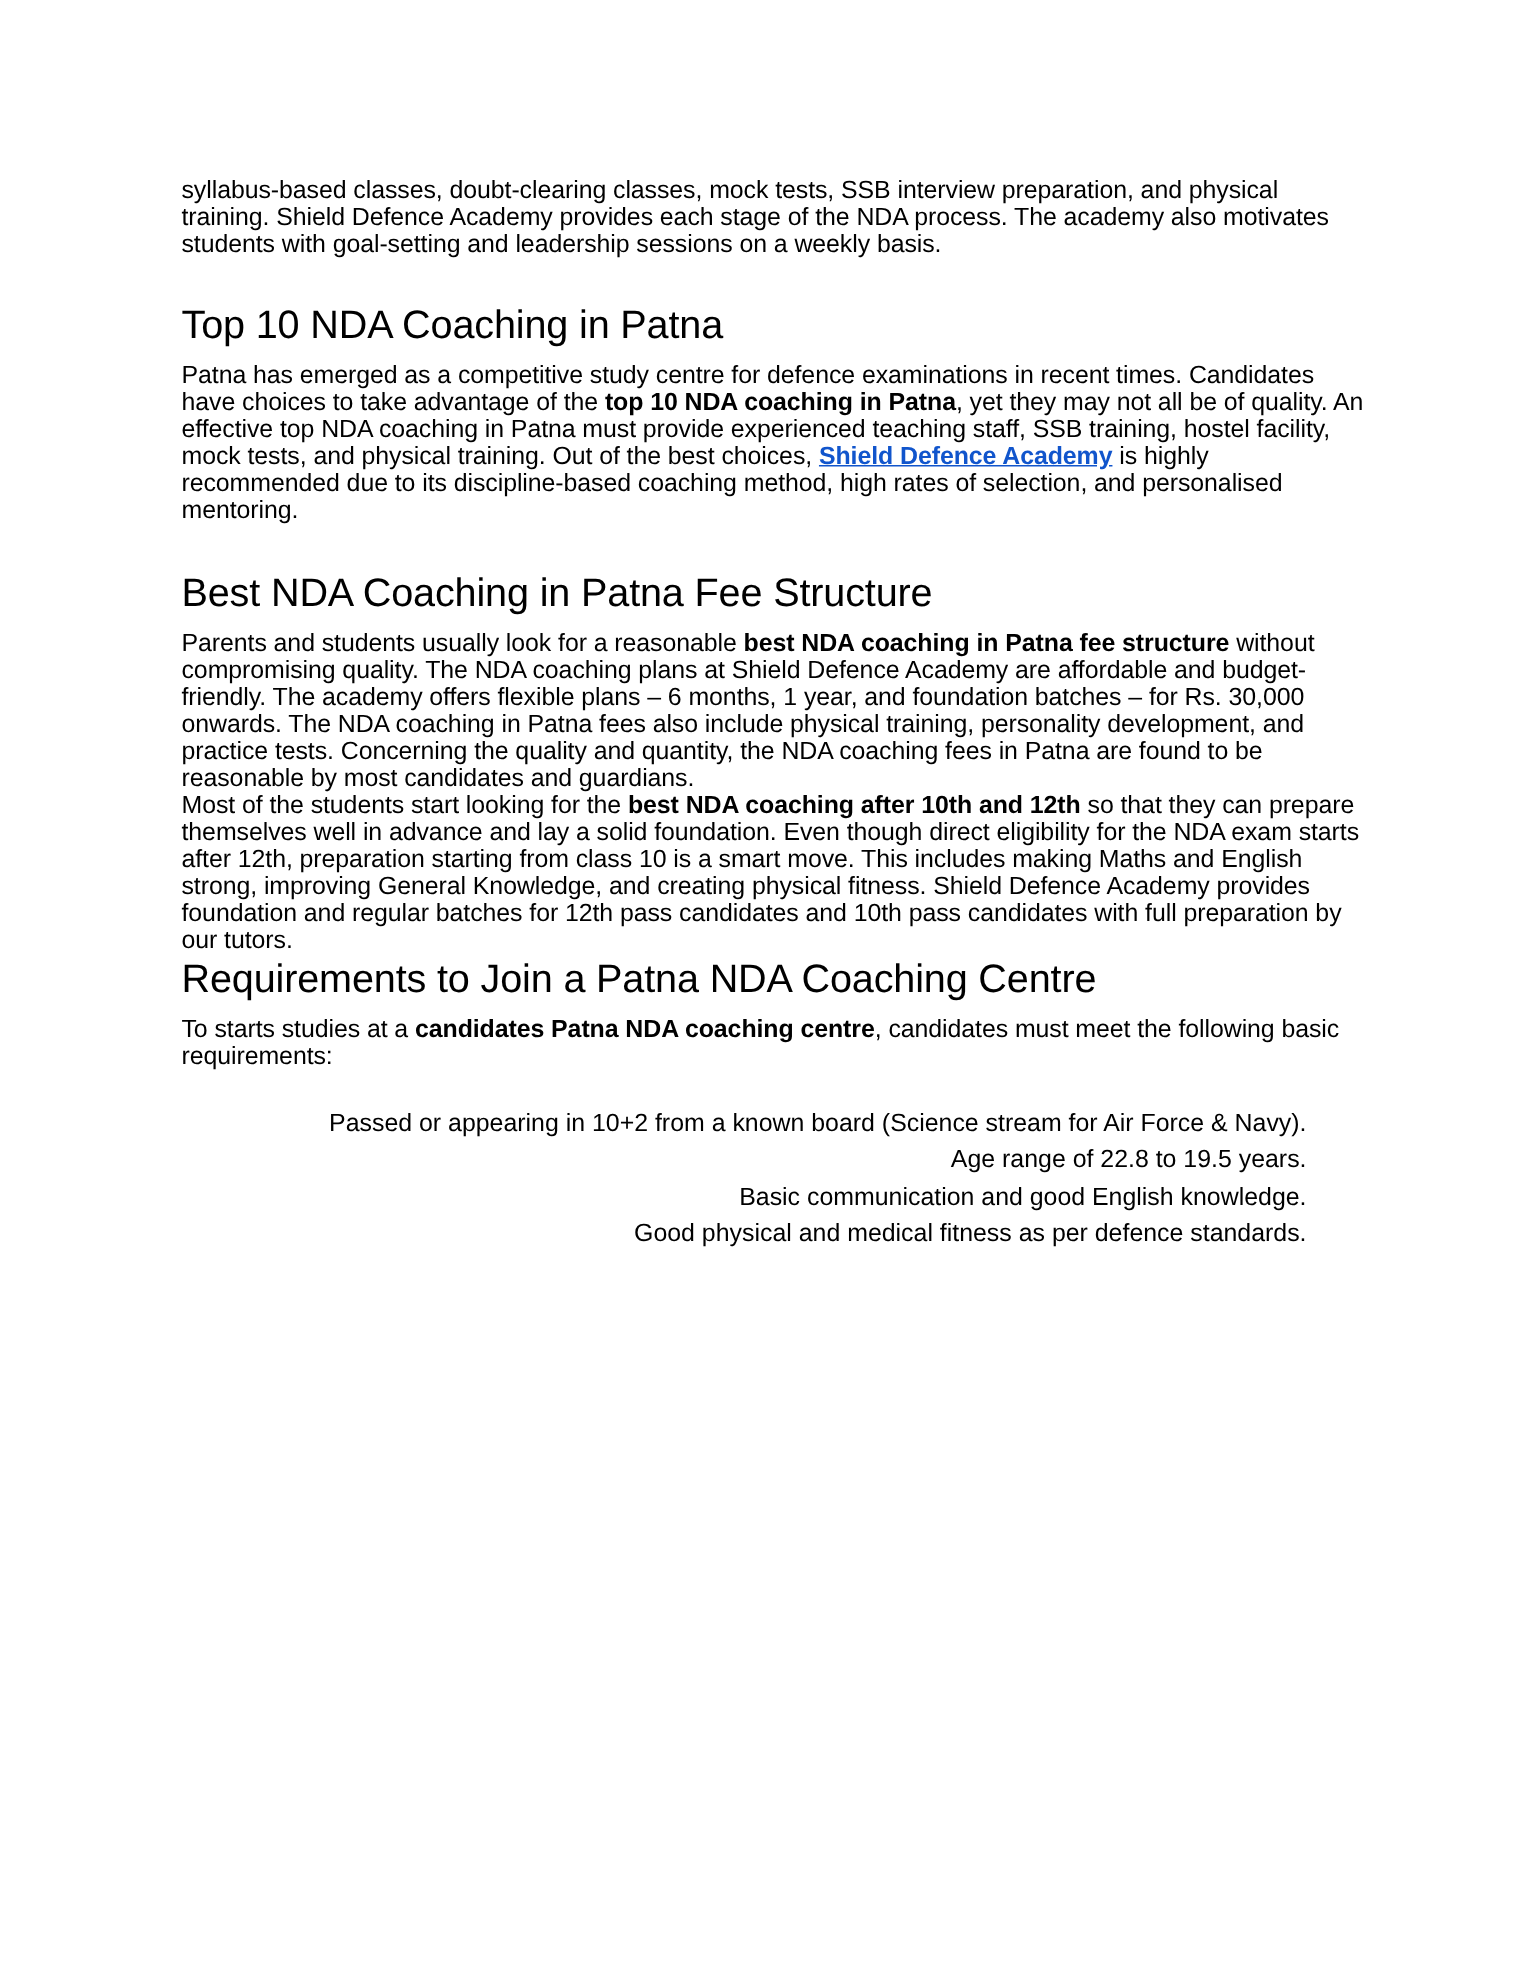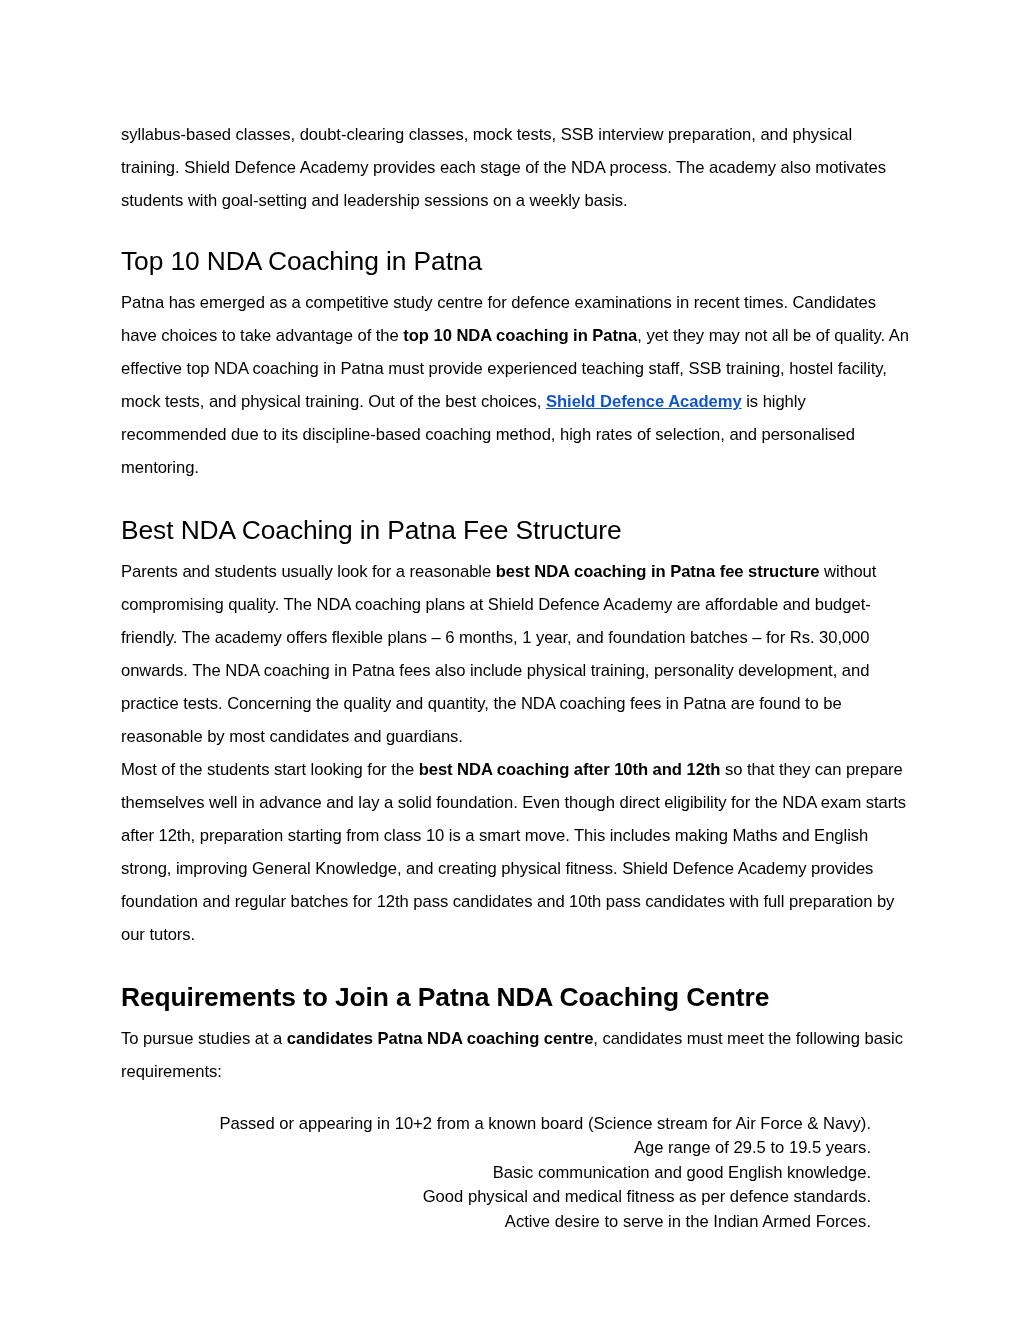--- a/index.html
+++ b/index.html
@@ -19,33 +19,33 @@
       position: absolute;
       left: 121px;
       top: 118px;
       width: 790px;
     }
     p, h2, li {
       margin: 0;
     }
     .para {
       font-size: 16.6px;
-      line-height: 33px;
+      line-height: 18px;
       letter-spacing: -0.05px;
     }
     h2 {
       font-size: 26.4px;
       font-weight: normal;
       line-height: 32px;
       letter-spacing: -0.1px;
     }
     .h-top10 { margin-top: 28px; margin-bottom: 9px; }
     .h-fee { margin-top: 30px; margin-bottom: 9px; }
     .h-after { margin-top: 30px; margin-bottom: 9px; }
-    .h-req { margin-top: 30px; margin-bottom: 9px; font-weight: bold; }
+    .h-req { margin-bottom: 9px; }
     b { font-weight: bold; }
     a.link {
       color: #1155cc;
       font-weight: bold;
       text-decoration: underline;
       text-align: center;
     }
     ul.req-list {
       list-style: none;
       margin: 24px 0 0 0;
@@ -67,23 +67,22 @@
 
   <h2 class="h-top10">Top 10 NDA Coaching in Patna</h2>
   <p class="para"><span>Patna has emerged as a competitive study centre for defence examinations in recent times. Candidates have choices to take advantage of the </span><b>top 10 NDA coaching in Patna</b><span>, yet they may not all be of quality. An effective top NDA coaching in Patna must provide experienced teaching staff, SSB training, hostel facility, mock tests, and physical training. Out of the best choices, </span><a class="link" href="#">Shield Defence Academy</a><span> is highly recommended due to its discipline-based coaching method, high rates of selection, and personalised mentoring.</span></p>
 
   <h2 class="h-fee">Best NDA Coaching in Patna Fee Structure</h2>
   <p class="para"><span>Parents and students usually look for a reasonable </span><b>best NDA coaching in Patna fee structure</b><span> without compromising quality. The NDA coaching plans at Shield Defence Academy are affordable and budget-friendly. The academy offers flexible plans – 6 months, 1 year, and foundation batches – for Rs. 30,000 onwards. The NDA coaching in Patna fees also include physical training, personality development, and practice tests. Concerning the quality and quantity, the NDA coaching fees in Patna are found to be reasonable by most candidates and guardians.</span></p>
 
   <p class="para"><span>Most of the students start looking for the </span><b>best NDA coaching after 10th and 12th</b><span> so that they can prepare themselves well in advance and lay a solid foundation. Even though direct eligibility for the NDA exam starts after 12th, preparation starting from class 10 is a smart move. This includes making Maths and English strong, improving General Knowledge, and creating physical fitness. Shield Defence Academy provides foundation and regular batches for 12th pass candidates and 10th pass candidates with full preparation by our tutors.</span></p>
 
   <h2 class="h-req">Requirements to Join a Patna NDA Coaching Centre</h2>
-  <p class="para"><span>To pursue studies at a </span><b>candidates Patna NDA coaching centre</b><span>, candidates must meet the following basic requirements:</span></p>
+  <p class="para"><span>To starts studies at a </span><b>candidates Patna NDA coaching centre</b><span>, candidates must meet the following basic requirements:</span></p>
 
   <ul class="req-list">
     <li>Passed or appearing in 10+2 from a known board (Science stream for Air Force &amp; Navy).</li>
-    <li>Age range of 29.5 to 19.5 years.</li>
+    <li>Age range of 22.8 to 19.5 years.</li>
     <li>Basic communication and good English knowledge.</li>
     <li>Good physical and medical fitness as per defence standards.</li>
-    <li>Active desire to serve in the Indian Armed Forces.</li>
   </ul>
 
 </div>
 
 </body></html>

